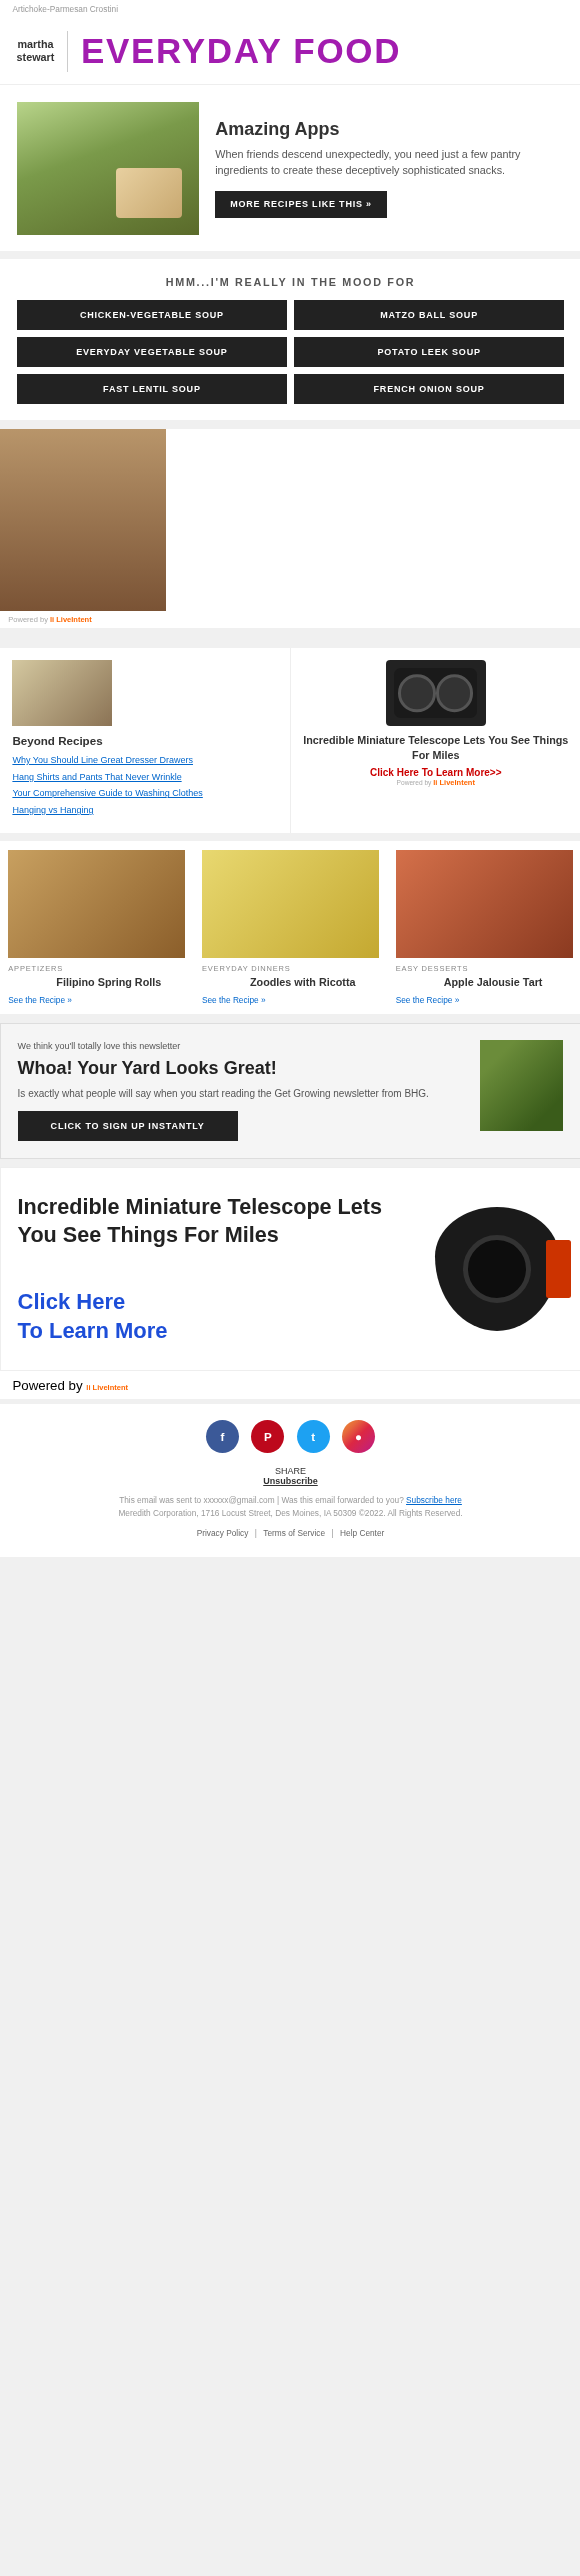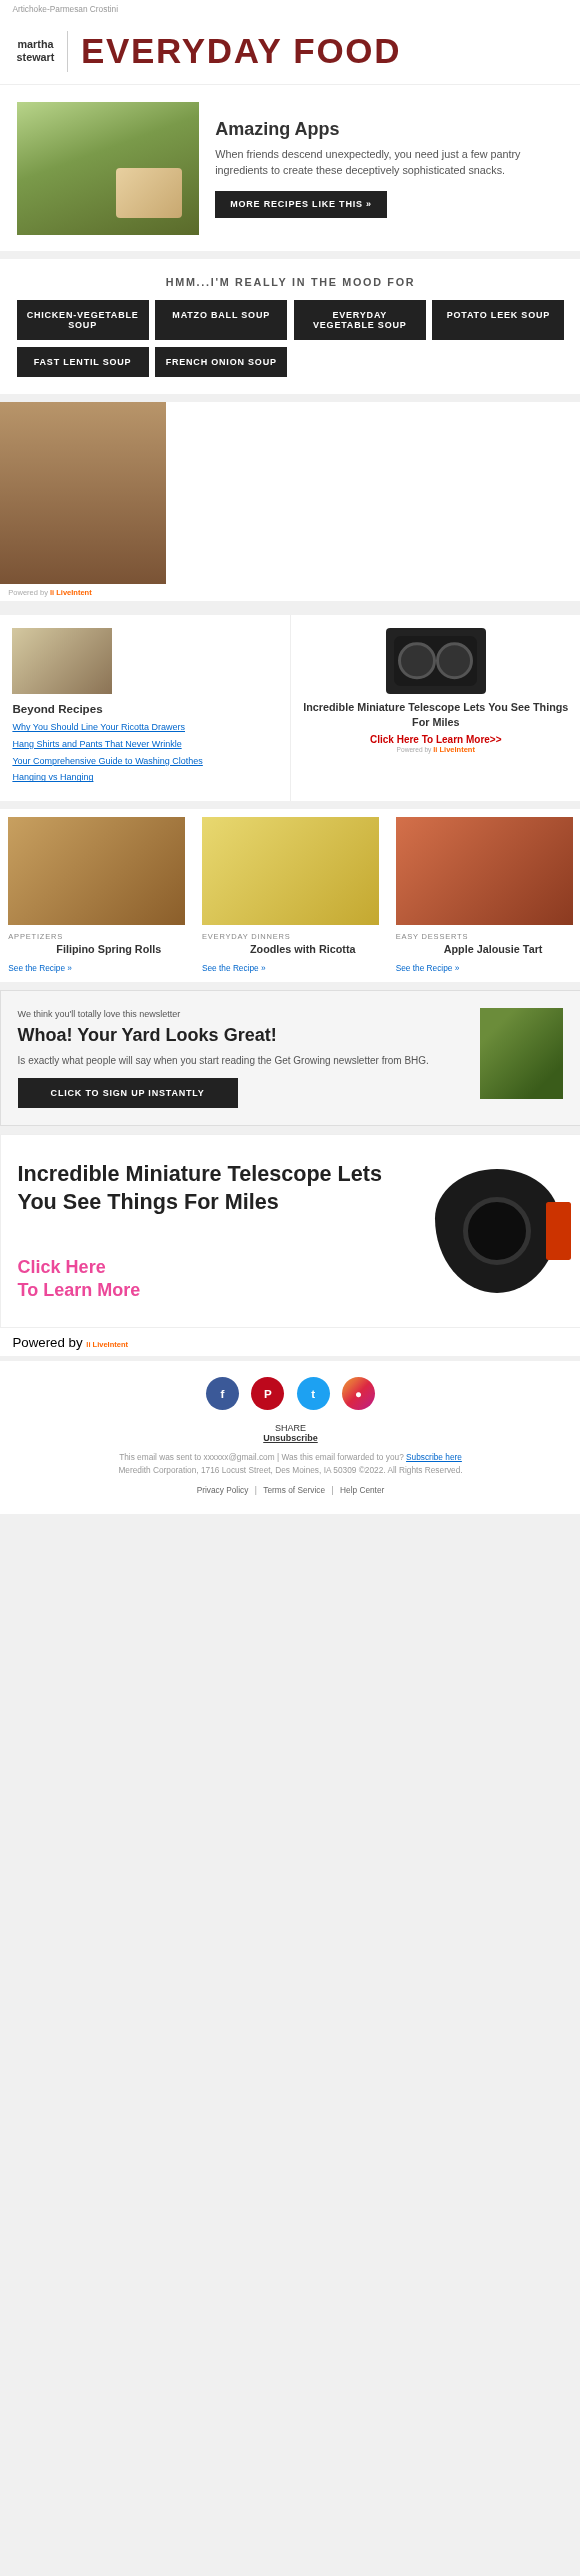--- a/index.html
+++ b/index.html
@@ -3,51 +3,51 @@
   <meta charset="utf-8">
   <style>
     * { margin: 0; padding: 0; box-sizing: border-box; }
     body { font-family: Arial, sans-serif; background: #f0f0f0; width: 581px; }
     
     
     .header { background: #fff; display: flex; align-items: center; padding: 12.4px 16.6px; border-bottom: 0.8px solid #eee; }
     .header-logo-text { font-size: 10.8px; font-weight: bold; text-align: center; line-height: 1.2; margin-right: 12.4px; color: #333; }
     .header-logo-text span { display: block; }
     .header-divider { width: 1.7px; height: 41px; background: #ccc; margin-right: 12.4px; }
-    .header-title { font-size: 35px; font-weight: 900; color: #7f1d1d; letter-spacing: 1.7px; text-transform: uppercase; }
+    .header-title { font-size: 35px; font-weight: 900; color: #a21caf; letter-spacing: 1.7px; text-transform: uppercase; }
     
     
     .breadcrumb { background: #fff; padding: 4.1px 12.4px; font-size: 8.3px; color: #999; }
     
     
     .hero { background: #fff; display: flex; align-items: center; padding: 16.6px; gap: 16.6px; justify-content: space-between; }
     .hero-image { width: 182px; height: 133px; background: #8b6f5c; flex-shrink: 0; position: relative; overflow: hidden; }
     .hero-text h2 { font-size: 18px; font-weight: bold; color: #333; margin-bottom: 6.6px; }
     .hero-text p { font-size: 10.8px; color: #555; line-height: 1.5; margin-bottom: 12.4px; }
     .btn-dark { background: #222; color: #fff; padding: 8.3px 15px; font-size: 9px; font-weight: bold; letter-spacing: 0.8px; text-transform: uppercase; border: none; cursor: pointer; display: inline-block; }
     
     
     .mood-section { background: #fff; padding: 16.6px; margin-top: 8.3px; }
     .mood-title { text-align: center; font-size: 10.8px; font-weight: bold; letter-spacing: 1.7px; color: #555; margin-bottom: 12.4px; text-transform: uppercase; }
-    .soup-grid { display: grid; grid-template-columns: 1fr 1fr 1fr 1fr; gap: 6.6px; }
+    .soup-grid { display: grid; grid-template-columns: 1fr 1fr; gap: 6.6px; }
     .soup-btn { background: #222; color: #fff; padding: 10px 8.3px; font-size: 9px; font-weight: bold; letter-spacing: 0.8px; text-align: center; cursor: pointer; text-transform: uppercase; }
     
     
     .ad-alohas { background: #fff; display: flex; align-items: center; margin-top: 8.3px; }
     .ad-alohas-image { width: 166px; height: 182px; background: linear-gradient(135deg, #d4a857 20%, #8b5e3c 80%); flex-shrink: 0; position: relative; overflow: hidden; }
     .boots-placeholder { width: 100%; height: 100%; background: linear-gradient(180deg, #b8956a 0%, #7a5335 100%); }
     .ad-alohas-text { padding: 16.6px; flex: 1; }
     .ad-alohas-text h3 { font-size: 18px; letter-spacing: 3.3px; margin-bottom: 8.3px; color: #333; }
     .ad-alohas-text p { font-size: 11.6px; color: #333; line-height: 1.4; margin-bottom: 12.4px; }
     .ad-alohas-text a { font-size: 9px; color: #333; text-decoration: underline; letter-spacing: 0.8px; }
     .powered-by { font-size: 7.5px; color: #aaa; padding: 4.1px 8.3px; background: #fff; }
     .powered-logo { color: #ff6600; font-weight: bold; font-size: 7.5px; }
     
     
-    .two-col-ad { background: #fff; display: flex; margin-top: 14px; }
+    .two-col-ad { background: #fff; display: flex; margin-top: 20px; }
     .beyond-recipes { width: 50%; padding: 12.4px; border-right: 0.8px solid #eee; }
     .beyond-recipes-image { width: 100px; height: 66px; background: linear-gradient(135deg, #d4c8a0 0%, #8b7355 100%); margin-bottom: 8.3px; }
     .beyond-recipes h4 { font-size: 11.6px; font-weight: bold; margin-bottom: 6.6px; color: #333; }
     .beyond-recipes a { display: block; font-size: 9px; color: #0066cc; text-decoration: underline; margin-bottom: 4.1px; line-height: 1.4; }
     .telescope-ad { width: 50%; padding: 12.4px; display: flex; flex-direction: column; align-items: center; text-align: center; }
     .telescope-img { width: 100px; height: 66px; background: #222; border-radius: 4.1px; margin-bottom: 6.6px; display: flex; align-items: center; justify-content: center; }
     .telescope-ad h4 { font-size: 10.8px; font-weight: bold; color: #333; line-height: 1.4; margin-bottom: 4.1px; }
     .telescope-ad a { color: #cc0000; font-size: 10px; font-weight: bold; text-decoration: none; }
     .telescope-powered { font-size: 6.6px; color: #aaa; }
     
@@ -68,21 +68,21 @@
     .bhg-text .intro { font-size: 9px; color: #555; margin-bottom: 4.1px; }
     .bhg-text h3 { font-size: 18px; font-weight: 900; color: #222; margin-bottom: 6.6px; line-height: 1.2; }
     .bhg-text p { font-size: 10px; color: #555; line-height: 1.5; margin-bottom: 10px; }
     .bhg-img { width: 83px; height: 91px; background: linear-gradient(135deg, #6b8c3a 20%, #3a5c1a 80%); flex-shrink: 0; }
     .btn-signup { background: #222; color: #fff; padding: 10px 33px; font-size: 9px; font-weight: bold; letter-spacing: 0.8px; border: none; cursor: pointer; text-transform: uppercase; display: inline-block; }
     
     
     .big-telescope { background: #fff; margin-top: 8.3px; padding: 25px 16.6px; display: flex; align-items: center; gap: 16.6px; border: 0.8px solid #eee; }
     .big-telescope-text { flex: 1; }
     .big-telescope-text h2 { font-size: 21.6px; font-weight: 900; color: #222; line-height: 1.3; margin-bottom: 12.4px; }
-    .big-telescope-text a { display: block; font-size: 18px; font-weight: bold; color: #ec4899; text-decoration: none; line-height: 1.3; margin-top: 39px; }
+    .big-telescope-text a { display: block; font-size: 22px; font-weight: bold; color: #1d4ed8; text-decoration: none; line-height: 1.3; margin-top: 39px; }
     .big-telescope-img { width: 133px; height: 133px; flex-shrink: 0; display: flex; align-items: center; justify-content: center; }
     
     
     .powered-section { background: #fff; padding: 6.6px 12.4px; text-align: left; }
     
     
     .social-footer { background: #fff; padding: 16.6px; text-align: center; margin-top: 4.1px; }
     .social-icons { display: flex; justify-content: center; gap: 12.4px; margin-bottom: 12.4px; }
     .social-icon { width: 33px; height: 33px; border-radius: 50%; background: #555; display: flex; align-items: center; justify-content: center; color: #fff; font-size: 11.6px; font-weight: bold; cursor: pointer; }
     .social-icon.facebook { background: #3b5998; }
@@ -154,21 +154,21 @@
   </div>
 </div>
 <div class="powered-by">
   Powered by <span class="powered-logo">li LiveIntent</span>
 </div>
 
 <div class="two-col-ad">
   <div class="beyond-recipes">
     <div class="beyond-recipes-image"></div>
     <h4>Beyond Recipes</h4>
-    <a href="#">Why You Should Line Your Ricotta Drawers</a>
+    <a href="#">Why You Should Line Great Dresser Drawers</a>
     <a href="#">Hang Shirts and Pants That Never Wrinkle</a>
     <a href="#">Your Comprehensive Guide to Washing Clothes</a>
     <a href="#">Hanging vs Hanging</a>
   </div>
   <div class="telescope-ad">
     <div class="telescope-img">
       <div class="binoculars"></div>
     </div>
     <h4>Incredible Miniature Telescope Lets You See Things For Miles</h4>
     <a href="#">Click Here To Learn More&gt;&gt;</a>

